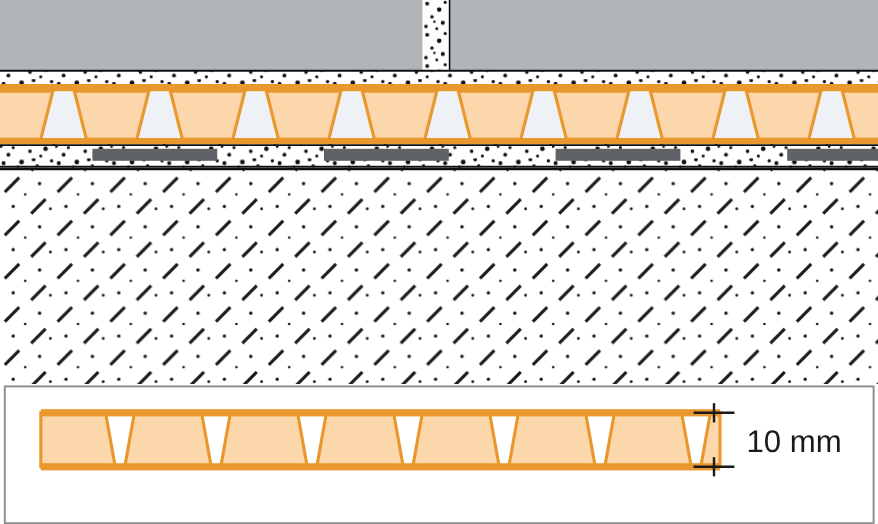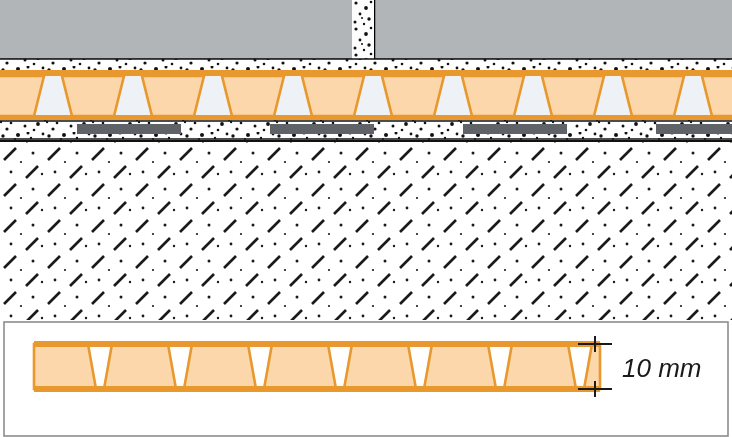--- a/index.html
+++ b/index.html
@@ -1,18 +1,18 @@
 <!DOCTYPE html>
 <html><head>
 <meta charset="utf-8">
 <style>
   html,body{margin:0;padding:0;background:#ffffff;}
   body{width:732px;height:437px;overflow:hidden;
        font-family:"Liberation Sans", sans-serif;}
-  #stage{position:relative;width:732px;height:437px;background:#fff;font-style:italic;}
+  #stage{position:relative;width:732px;height:437px;background:#fff;}
   #stage svg{display:block;}
   .dim-text{font-family:"Liberation Sans", sans-serif;font-size:26px;fill:#1a1a1a;}
 </style>
 </head>
 <body>
 
 <div id="stage">
   <svg width="732" height="437" viewBox="0 0 732 437">
     <defs>
 

